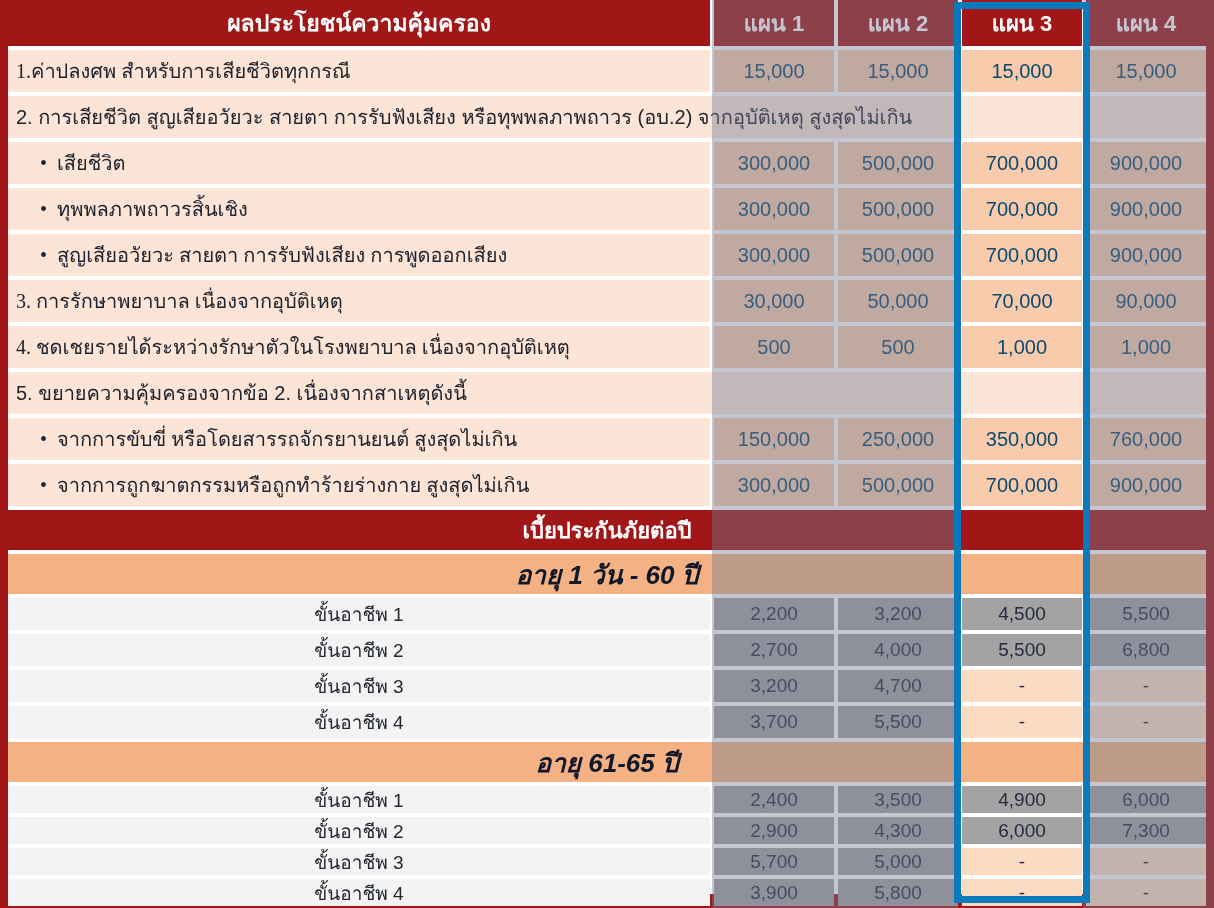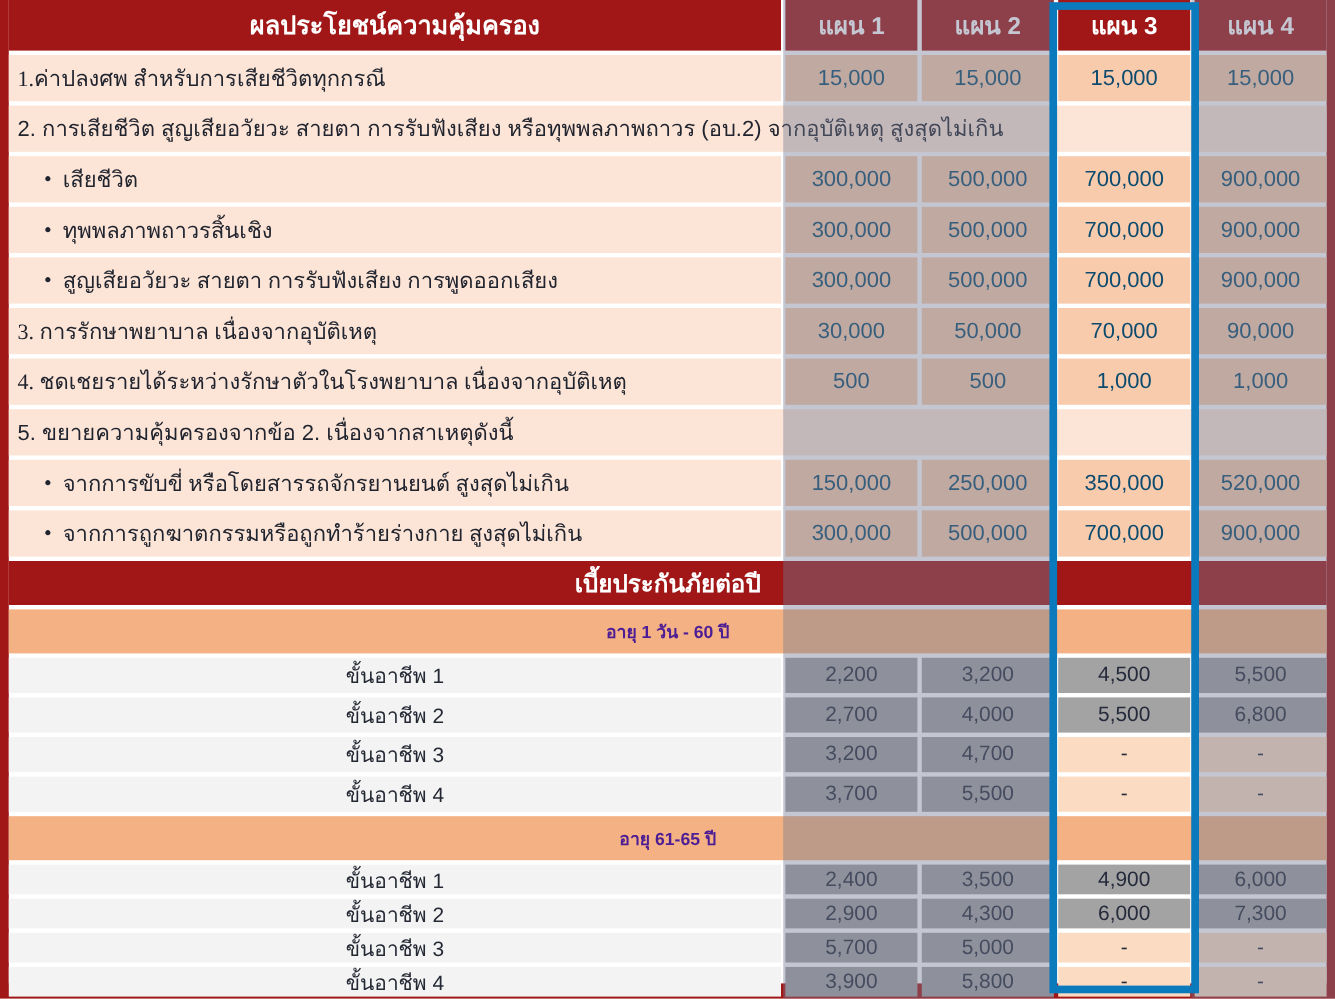--- a/index.html
+++ b/index.html
@@ -30,22 +30,22 @@
   }
   .lbl{background:#FCE4D6;color:#20242F;font-size:20px;padding-left:8px;font-family:Liberation Serif, serif;}
   .lbl .bul{margin:0 10px 0 24px;color:#20242F;}
   .span-row{grid-column:1 / -1;background:#FCE4D6;color:#20242F;font-size:20px;padding-left:8px;}
   .val{background:#F8CBAD;color:#0c4a6e;font-size:20px;justify-content:center;}
   .banner{
     grid-column:1 / -1;background:#A11717;color:#ffffff;
     font-weight:bold;font-size:22px;justify-content:center;
   }
   .band{
-    grid-column:1 / -1;background:#F4B183;color:#4c1d95;
-    font-weight:bold;font-size:16px;justify-content:center;
+    grid-column:1 / -1;background:#F4B183;color:#0f172a;
+    font-weight:bold;font-size:26px;justify-content:center;font-style:italic;
   }
   .occ-lbl{background:#F3F3F3;color:#232833;font-size:19px;justify-content:center;}
   .occ-val{background:#a3a3a3;color:#252B3B;font-size:19px;justify-content:center;}
   .occ-val.dash{background:#FBDCC3;}
   .overlay{
     position:absolute;top:0;height:908px;
     background:rgba(115,122,145,0.42);
     z-index:3;pointer-events:none;
   }
   .overlay-left{left:712px;width:246px;}
@@ -125,21 +125,21 @@
 
     <div class="cell span-row">5. ขยายความคุ้มครองจากข้อ 2. เนื่องจากสาเหตุดังนี้</div>
 
     <div class="cell lbl">
         <span class="bul">•</span>
         <span>จากการขับขี่ หรือโดยสารรถจักรยานยนต์ สูงสุดไม่เกิน</span>
       </div>
     <div class="cell val">150,000</div>
     <div class="cell val">250,000</div>
     <div class="cell val">350,000</div>
-    <div class="cell val">520,000</div>
+    <div class="cell val">760,000</div>
 
     <div class="cell lbl">
         <span class="bul">•</span>
         <span>จากการถูกฆาตกรรมหรือถูกทำร้ายร่างกาย สูงสุดไม่เกิน</span>
       </div>
     <div class="cell val">300,000</div>
     <div class="cell val">500,000</div>
     <div class="cell val">700,000</div>
     <div class="cell val">900,000</div>
 

